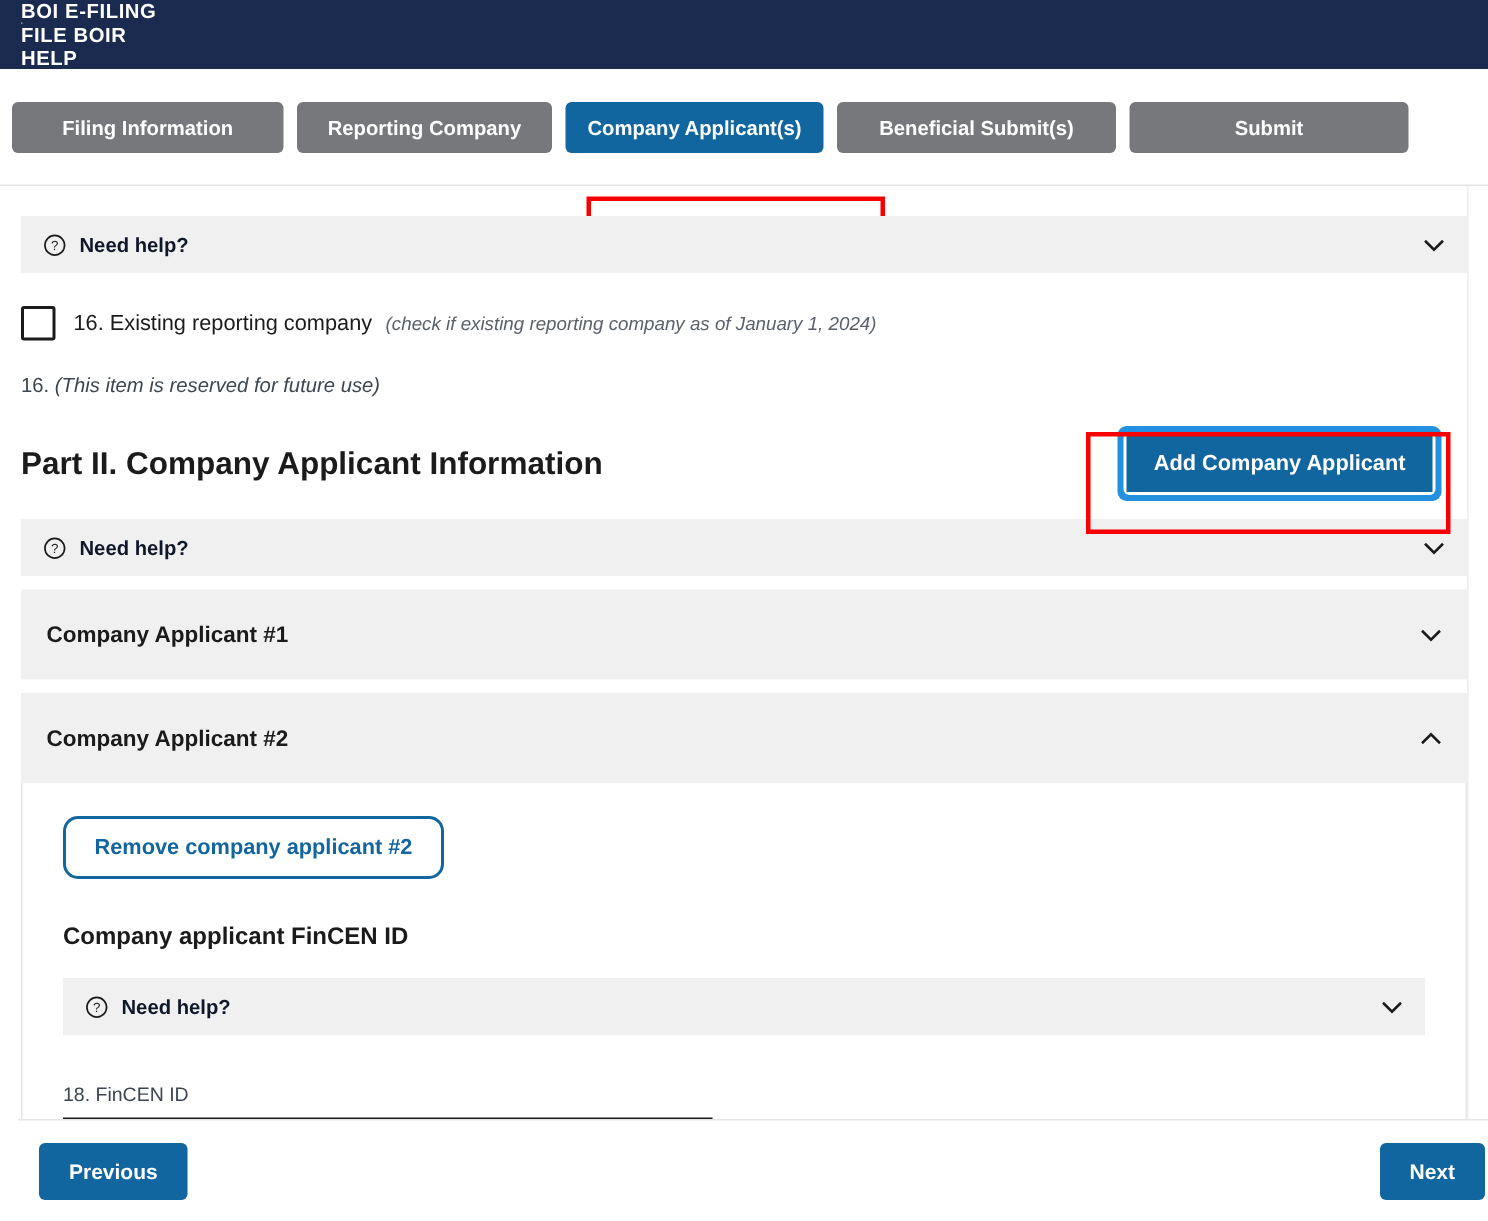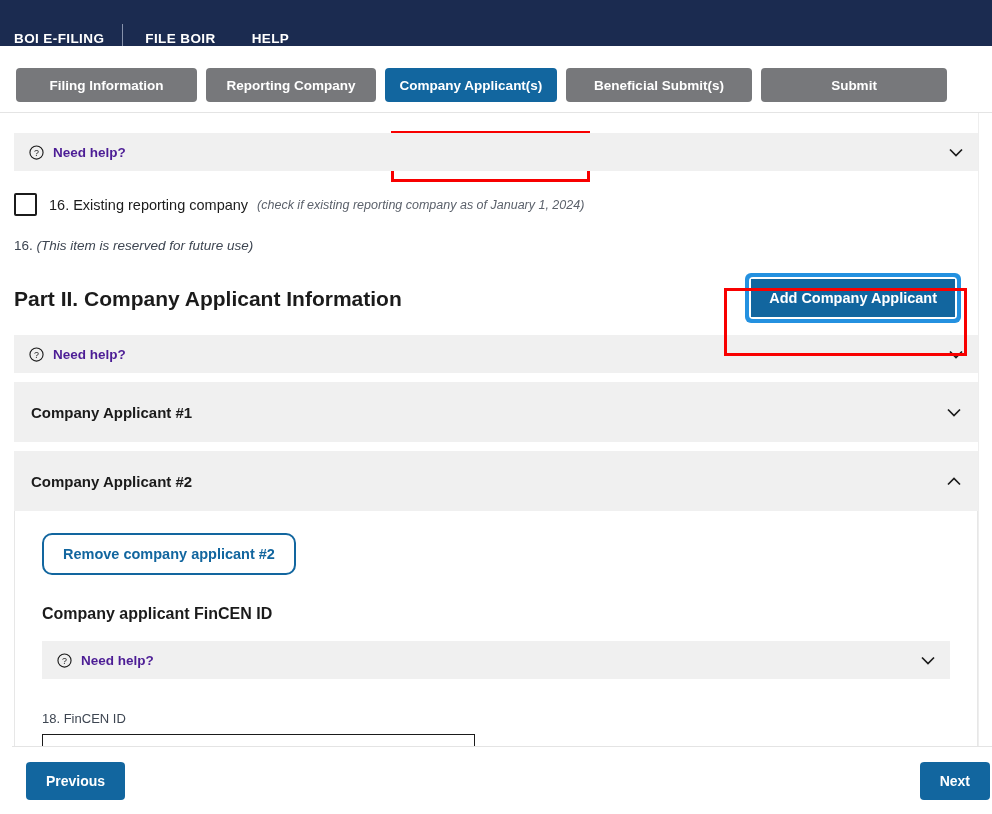--- a/index.html
+++ b/index.html
@@ -9,22 +9,23 @@
     background: #ffffff;
     font-family: "Liberation Sans", sans-serif;
     overflow: hidden;
   }
 
   
   .topbar {
     height: 46px;
     background: #1b2b50;
     display: flex;
-    align-items: flex-end;
+    align-items: flex-start;
     padding: 0 14px;
+    flex-direction: column;
   }
   .brand {
     color: #ffffff;
     font-size: 13.5px;
     font-weight: bold;
     letter-spacing: 0.4px;
     margin-right: 18px;
   }
   .nav-sep {
     width: 1px; height: 22px;
@@ -37,23 +38,23 @@
     font-weight: bold;
     letter-spacing: 0.4px;
     margin-right: 36px;
     text-decoration: none;
     cursor: pointer;
   }
 
   
   .tabwrap {
     position: relative;
-    padding: 22px 14px 0 16px;
+    padding: 22px 14px 0 8px;
     border-bottom: 1px solid #e4e4e4;
-    height: 67px;
+    height: 78px;
   }
   .tabs {
     display: flex;
     gap: 9px;
   }
   .tab {
     height: 34px;
     border: none;
     border-radius: 4px;
     background: #77787b;
@@ -117,21 +118,21 @@
     cursor: pointer;
   }
   .help-icon {
     width: 15px; height: 15px;
     margin-right: 9px;
     flex: 0 0 auto;
   }
   .help-label {
     font-size: 13.5px;
     font-weight: bold;
-    color: #4c1d95;
+    color: #0f172a;
     flex: 1;
   }
   .chev {
     width: 14px; height: 9px;
     flex: 0 0 auto;
   }
 
   
   .item16 {
     display: flex;

